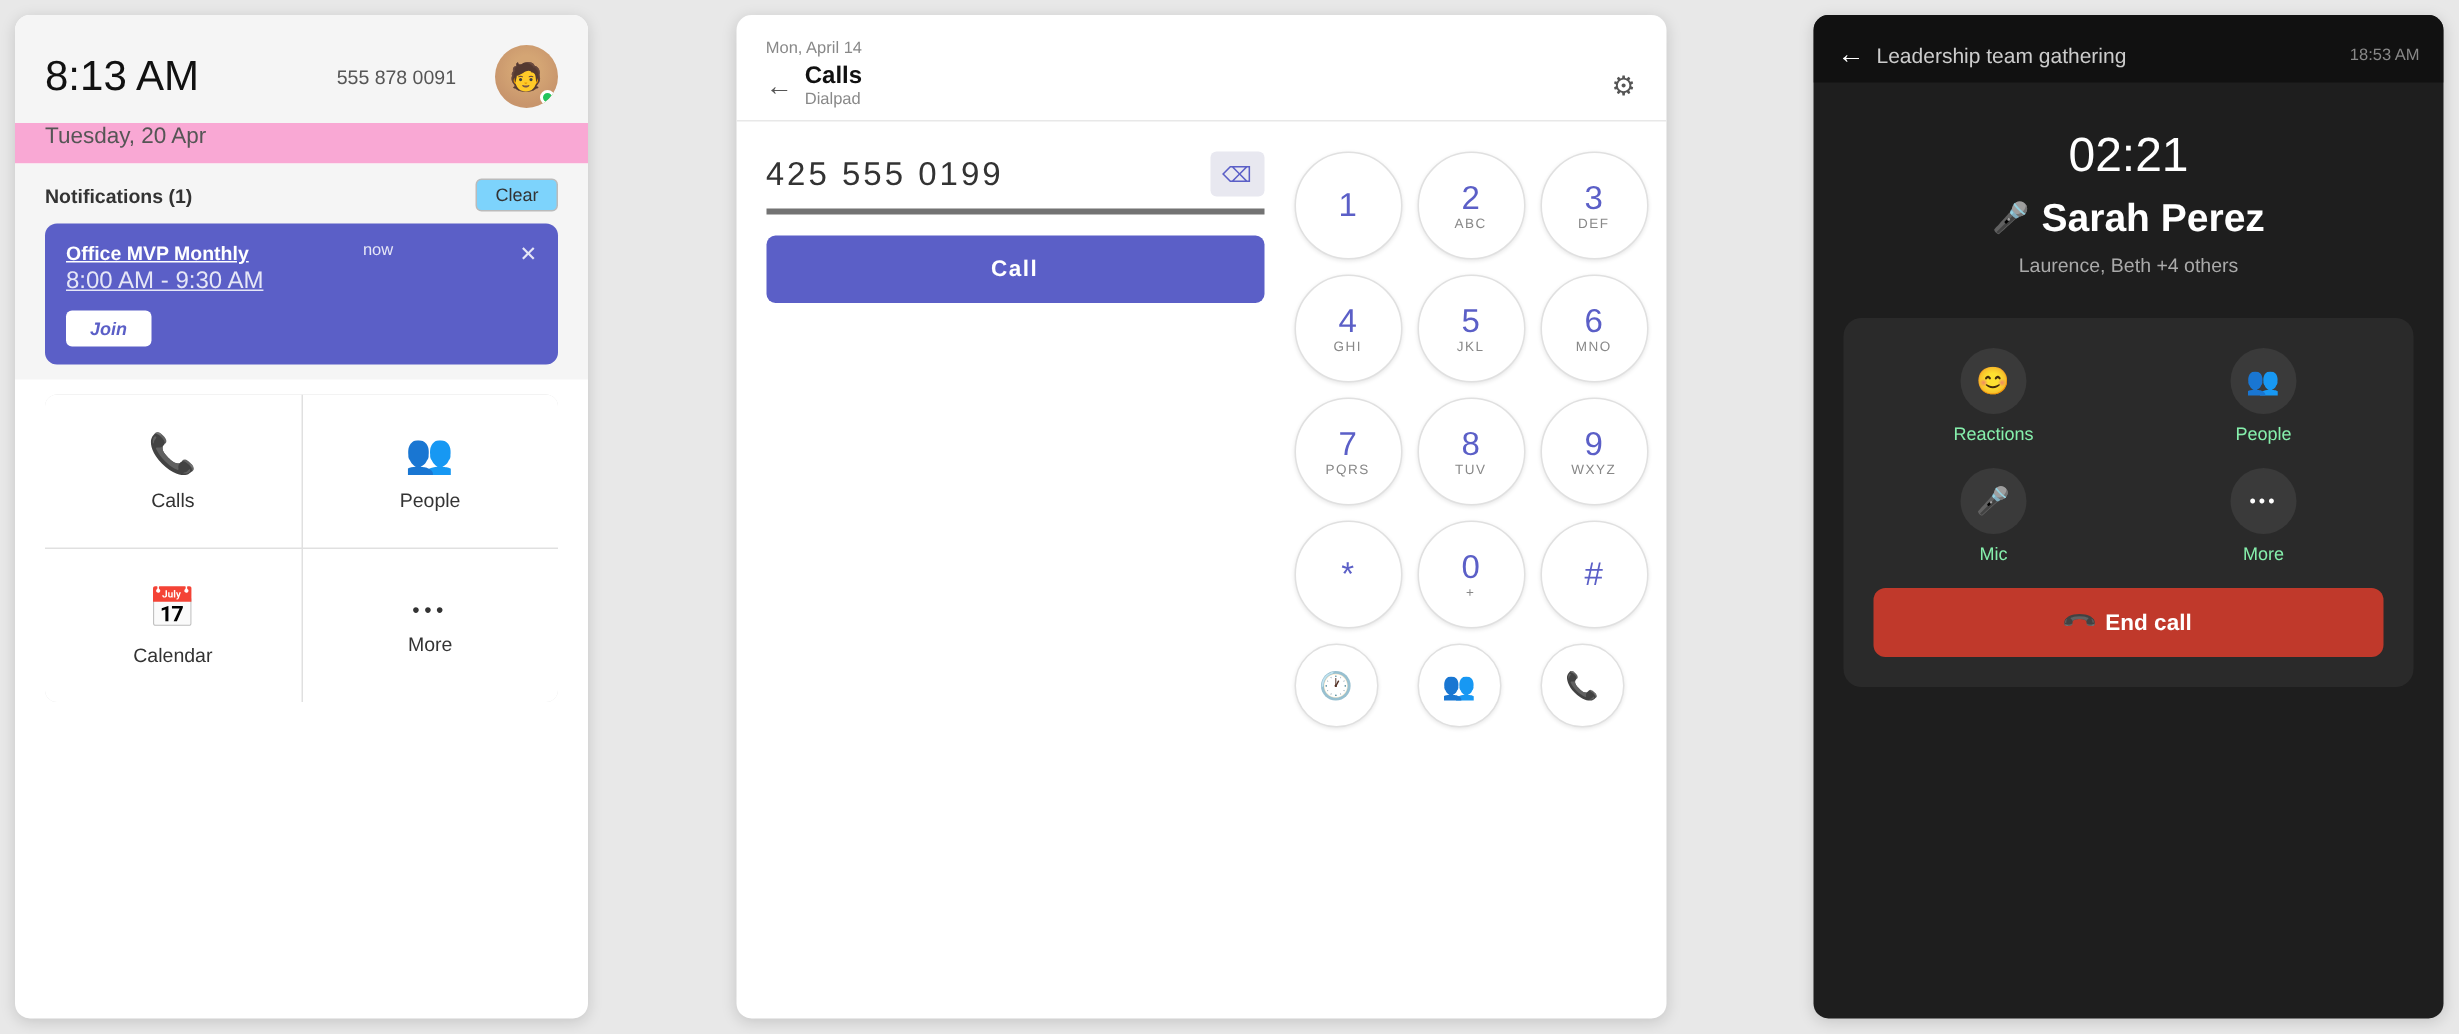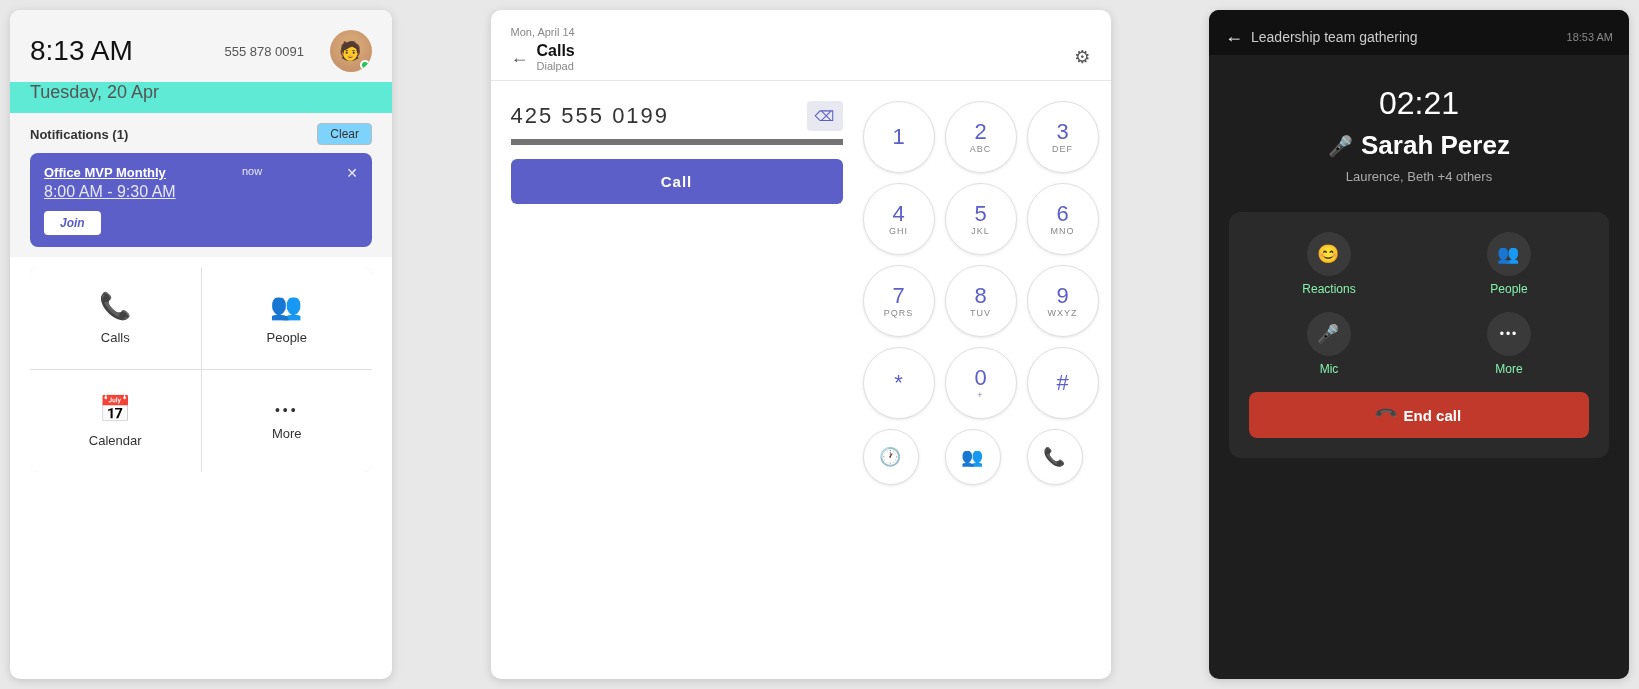--- a/index.html
+++ b/index.html
@@ -78,24 +78,24 @@
       width: 100%;
       height: 100%;
       background: radial-gradient(circle at 50% 40%, #d4a574 30%, #c8956c 70%);
       display: flex;
       align-items: center;
       justify-content: center;
       font-size: 18px;
     }
 
     .home-date {
-      font-size: 18px;
+      font-size: 15px;
       color: #555;
       padding: 0 20px 10px;
-      background: #5eead4;
+      background: #f9a8d4;
     }
 
     .notifications-section {
       padding: 10px 20px;
       background: #f5f5f5;
     }
 
     .notifications-header {
       display: flex;
       justify-content: space-between;
@@ -266,21 +266,21 @@
     .dialpad-left {
       flex: 1;
       display: flex;
       flex-direction: column;
       gap: 14px;
     }
 
     .number-input-wrap {
       display: flex;
       align-items: center;
-      border-bottom: 6px solid #737373;
+      border-bottom: 4px solid #737373;
       padding-bottom: 8px;
       gap: 8px;
     }
 
     .number-input {
       flex: 1;
       font-size: 22px;
       color: #333;
       border: none;
       outline: none;

